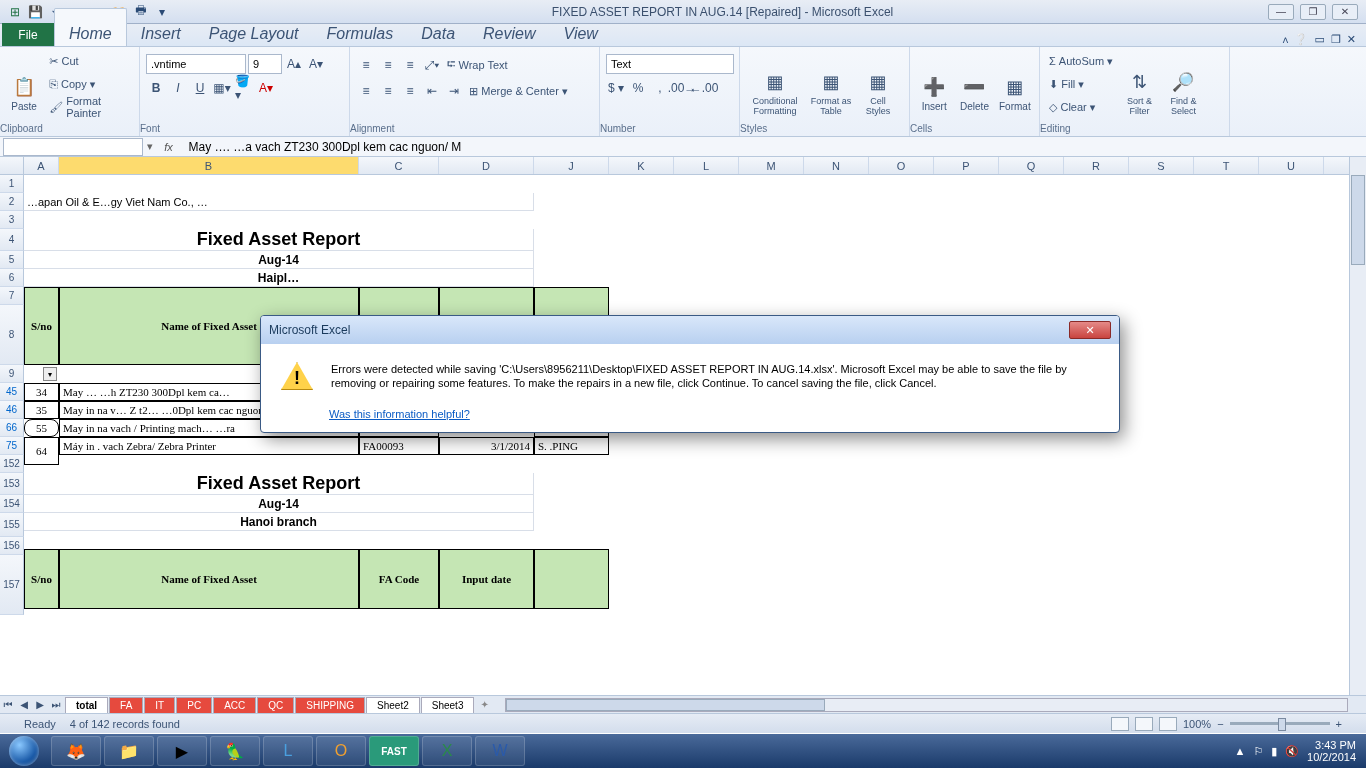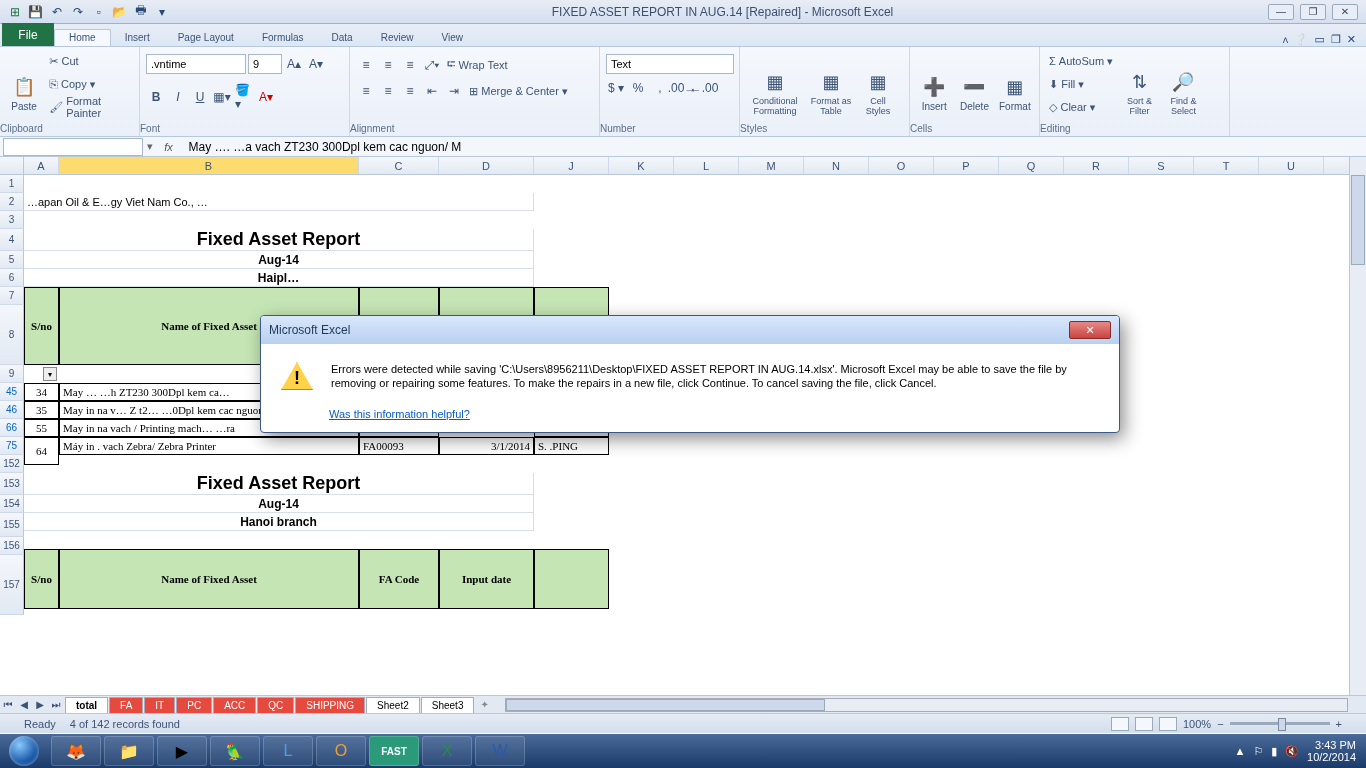--- a/index.html
+++ b/index.html
@@ -9,21 +9,21 @@
 .titlebar { height: 24px; background: linear-gradient(#e8edf5,#d4dff0); display: flex; align-items: center; border-bottom: 1px solid #a0b0c8; }
 .titlebar .qat { display: flex; gap: 3px; padding: 0 6px; align-items: center; }
 .qat-btn { width: 18px; height: 18px; display: flex; align-items: center; justify-content: center; color: #2a4a75; font-size: 12px; }
 .titlebar .title { flex: 1; text-align: center; color: #3b506e; font-size: 12px; }
 .titlebar .wincontrols { display: flex; gap: 6px; padding-right: 8px; }
 .wincontrols span { width: 26px; height: 16px; border: 1px solid #9ab; border-radius: 2px; display: flex; align-items: center; justify-content: center; font-size: 10px; color: #445; background: #e8eef7; }
 
 
 .ribbon-tabs { height: 23px; background: linear-gradient(#e8edf5,#dce7f5); display: flex; align-items: flex-end; border-bottom: 1px solid #b8c8dc; }
 .file-tab { background: #217346; color: #fff; width: 52px; height: 23px; display: flex; align-items: center; justify-content: center; font-size: 12px; margin-left: 2px; }
-.rtab { padding: 2px 14px 3px; font-size: 10px; color: #3c5475; cursor: default; }
+.rtab { padding: 16px 14px 3px; font-size: 16px; color: #3c5475; cursor: default; font-style: italic; }
 .rtab.active { background: #f5f8fc; border: 1px solid #b8c8dc; border-bottom: none; border-radius: 2px 2px 0 0; color: #3c5475; }
 .help-zone { margin-left: auto; display: flex; gap: 6px; padding-right: 10px; align-items: center; color: #2a4a75; }
 
 
 .ribbon { height: 90px; background: linear-gradient(#f5f8fc,#eaf0f9); border-bottom: 1px solid #b8c8dc; display: flex; }
 .rgroup { border-right: 1px solid #cdd9ea; padding: 3px 6px 0; display: flex; flex-direction: column; position: relative; }
 .rgroup-label { position: absolute; bottom: 2px; left: 0; right: 0; font-size: 10px; color: #5a6f8c; }
 .rgroup-body { flex: 1; display: flex; gap: 4px; }
 .big-btn { width: 40px; display: flex; flex-direction: column; align-items: center; justify-content: center; gap: 2px; font-size: 10px; color: #3c5475; }
 .big-btn .ic { width: 24px; height: 24px; display: flex; align-items: center; justify-content: center; font-size: 18px; }
@@ -158,21 +158,21 @@
         <div class="small-btn">
             <span>🖌</span>
             <span>Format Painter</span>
           </div>
       </div>
     </div>
     <div class="rgroup-label">Clipboard</div>
   </div>
 
   <div class="rgroup" style="width:210px">
-    <div class="rgroup-body vstack" style="gap:13px;padding-top:4px">
+    <div class="rgroup-body vstack" style="gap:4px;padding-top:4px">
       <div class="hstack">
         <div class="dropdown-box" style="width:100px">
             <span>.vntime</span>
           </div>
         <div class="dropdown-box" style="width:34px">
             <span>9</span>
           </div>
         <span class="mini-btn">A▴</span>
         <span class="mini-btn">A▾</span>
       </div>
@@ -346,21 +346,21 @@
         <div class="cell hdr greenbg" style="left: 415px; top: 112px; width: 95px; height: 78px;"></div>
         <div class="cell hdr greenbg" style="left: 510px; top: 112px; width: 75px; height: 78px;"></div>
         <div class="filter-btn" style="left: 19px; top: 192px;">▾</div>
         <div class="cell thin" style="left: 0px; top: 208px; width: 35px; height: 18px; justify-content: center;">34</div>
         <div class="cell thin" style="left: 35px; top: 208px; width: 300px; height: 18px;">May …        …h ZT230 300Dpl kem ca…</div>
         <div class="cell thin sel-cell" style="left: 35px; top: 226px; width: 300px; height: 18px;">May in  na v…   Z t2…    …0Dpl kem cac nguon/ M</div>
         <div class="cell thin" style="left: 0px; top: 226px; width: 35px; height: 18px; justify-content: center;">35</div>
         <div class="cell thin" style="left: 335px; top: 226px; width: 80px; height: 18px;">FA00062</div>
         <div class="cell thin" style="left: 415px; top: 226px; width: 95px; height: 18px; justify-content: flex-end;">3/1/2014</div>
         <div class="cell thin" style="left: 510px; top: 226px; width: 75px; height: 18px;">SHIPPING</div>
-        <div class="cell thin" style="left: 0px; top: 244px; width: 35px; height: 18px; justify-content: center;">55</div>
+        <div class="cell thin" style="left: 0px; top: 244px; width: 35px; height: 18px; justify-content: center; border-radius: 8px;">55</div>
         <div class="cell thin" style="left: 35px; top: 244px; width: 300px; height: 18px;">May in  na vach / Printing mach…    …ra</div>
         <div class="cell thin" style="left: 335px; top: 244px; width: 80px; height: 18px;">FA00082</div>
         <div class="cell thin" style="left: 510px; top: 244px; width: 75px; height: 18px;">…NG</div>
         <div class="cell thin" style="left: 0px; top: 262px; width: 35px; height: 28px; justify-content: center;">64</div>
         <div class="cell thin" style="left: 35px; top: 262px; width: 300px; height: 18px;">Máy in       . vach Zebra/ Zebra Printer</div>
         <div class="cell thin" style="left: 335px; top: 262px; width: 80px; height: 18px;">FA00093</div>
         <div class="cell thin" style="left: 415px; top: 262px; width: 95px; height: 18px; justify-content: flex-end;">3/1/2014</div>
         <div class="cell thin" style="left: 510px; top: 262px; width: 75px; height: 18px;">S. .PING</div>
         <div class="cell title" style="left: 0px; top: 298px; width: 510px; height: 22px;">Fixed Asset Report</div>
         <div class="cell subtitle" style="left: 0px; top: 320px; width: 510px; height: 18px;">Aug-14</div>

